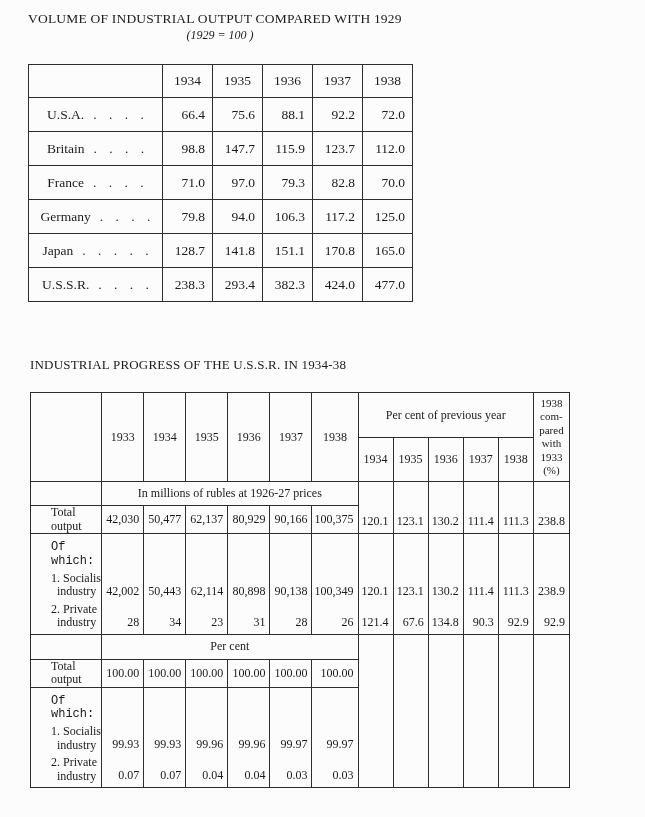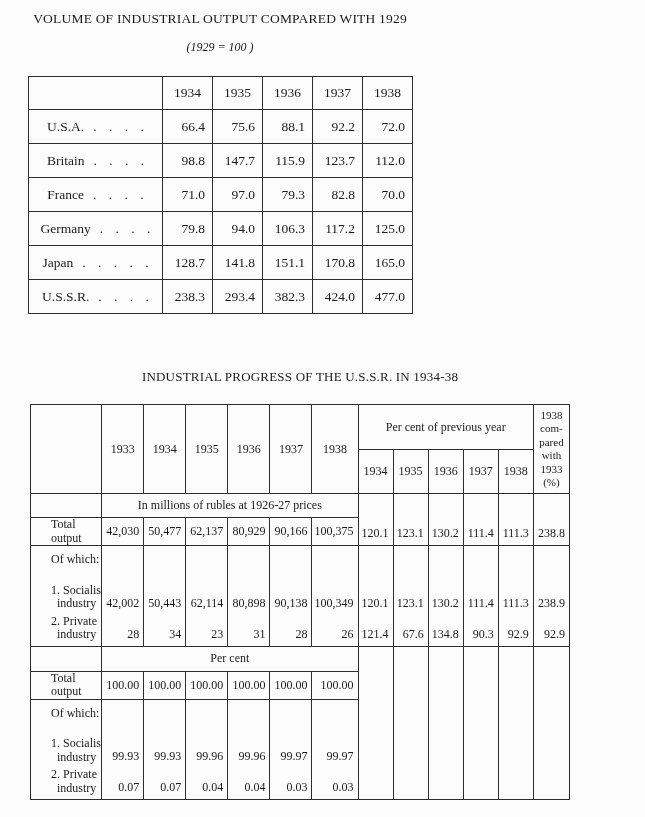--- a/index.html
+++ b/index.html
@@ -3,43 +3,43 @@
 <meta charset="utf-8">
 <style>
   html,body{margin:0;padding:0;}
   body{
     width:645px;height:817px;
     background:#fcfcfc;
     color:#1b1b1b;
     font-family:"Liberation Serif","DejaVu Serif",serif;
     overflow:hidden;
   }
-  .title1{margin:11px 0 0 28px;width:384px;text-align:center;font-size:13.5px;letter-spacing:.2px;}
-  .subtitle{margin:13px 0 0 28px;width:384px;text-align:center;font-style:italic;font-size:12px;}
+  .title1{margin:11px 0 0 28px;width:384px;text-align:left;font-size:13.5px;letter-spacing:.2px;}
+  .subtitle{margin:1px 0 0 28px;width:384px;text-align:center;font-style:italic;font-size:12px;}
   table{border-collapse:collapse;table-layout:fixed;}
   th,td{padding:0;font-weight:normal;border:1.5px solid #2e2e2e;overflow:hidden;}
   
   .t1{margin:21px 0 0 28px;width:384px;font-size:13.5px;}
   .t1 thead tr{height:33px;}
   .t1 tbody tr{height:34px;}
   .t1 .lblc{text-align:center;}
   .t1 .num{text-align:right;padding-right:7px;}
   .dots{word-spacing:9px;margin-left:9px;}
   
-  .title2{margin:55px 0 0 30px;width:540px;text-align:center;font-size:13px;letter-spacing:.2px;}
+  .title2{margin:55px 0 0 30px;width:540px;text-align:left;font-size:13px;letter-spacing:.2px;}
   
   .t2{margin:19px 0 0 30px;width:540px;font-size:12px;}
   .t2 .lbl{text-align:left;padding-left:20px;font-size:12px;line-height:13.5px;}
   .t2 .num{text-align:right;padding-right:4px;}
   .t2 .band{text-align:center;}
   .t2 th{text-align:center;}
   .lastcol{white-space:pre-line;font-size:11px;line-height:13.5px;text-align:center;}
   .pre{white-space:pre;}
   .vb{vertical-align:bottom;padding-bottom:4px;}
-  .top{vertical-align:top;padding-top:7px;}
+  .top{vertical-align:top;padding-top:7px;font-family:Liberation Mono, monospace;}
   .bb{border-bottom-style:hidden;}
 </style>
 </head>
 <body>
 
 <div class="title1">VOLUME OF INDUSTRIAL OUTPUT COMPARED WITH 1929</div>
 <div class="subtitle">(1929 = 100 )</div>
 
 <table class="t1">
   <colgroup>

